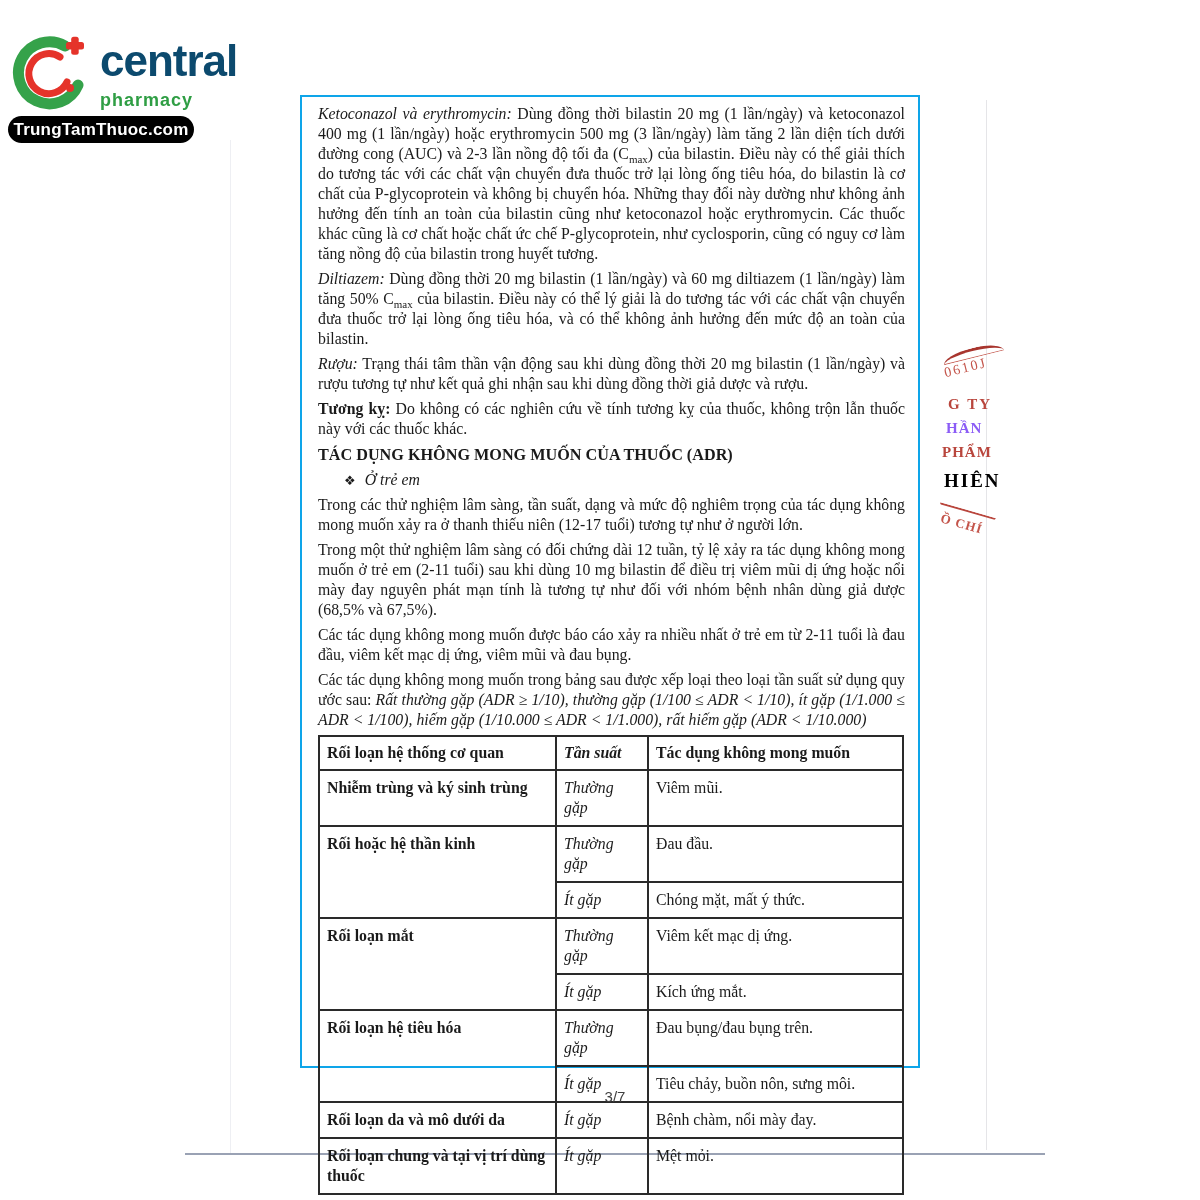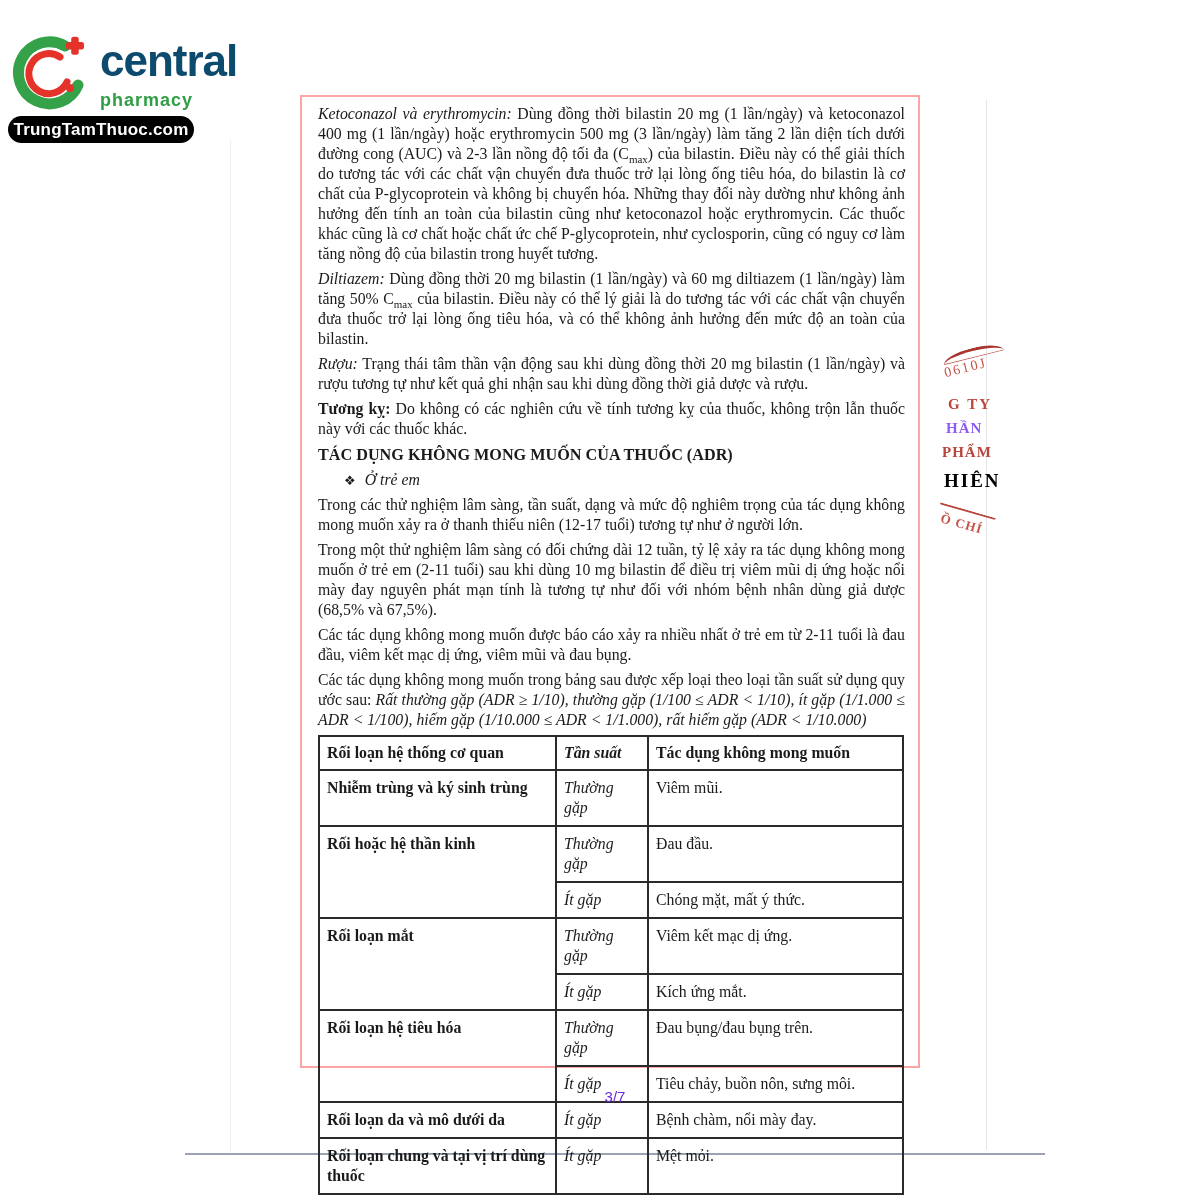--- a/index.html
+++ b/index.html
@@ -26,21 +26,21 @@
   }
 
   
   .scan-bottom-edge{position:absolute;left:185px;top:1153px;width:860px;height:2px;background:#9aa2b4;}
   .scan-left-edge{position:absolute;left:230px;top:140px;width:1px;height:1013px;background:rgba(160,168,190,0.18);}
   .fold-line{position:absolute;left:986px;top:100px;width:1px;height:1050px;background:rgba(150,150,165,0.25);}
 
   
   .doc-box{
     position:absolute;left:300px;top:95px;width:620px;height:973px;
-    border:2px solid #fca5a5;box-sizing:border-box;
+    border:2px solid #0ea5e9;box-sizing:border-box;
     padding:7px 13px 0 16px;
   }
   .doc-box p{margin:0 0 5px 0;font-size:15.8px;line-height:20px;text-align:justify;}
   .ital{font-style:italic;}
   .bold{font-weight:bold;}
   .adr-heading{font-weight:bold;font-size:16.2px;line-height:22px;margin:2px 0 3px 0;}
   .bullet-line{font-style:italic;font-size:15.8px;line-height:21px;margin:0 0 4px 26px;}
   .bullet-marker{font-style:normal;font-size:13px;margin-right:9px;}
   sub{font-size:11px;line-height:0;}
 
@@ -50,21 +50,21 @@
     border:2px solid #2a2a2a;font-size:15.8px;line-height:20px;
     padding:7px 7px;vertical-align:top;text-align:left;
   }
   table.adr th{font-weight:bold;padding:6px 7px;}
   col.c1{width:237px;} col.c2{width:92px;} col.c3{width:255px;}
   td.organ{font-weight:bold;}
   td.freq, th.freq{font-style:italic;}
 
   
   .page-number{position:absolute;left:560px;top:1088px;width:110px;text-align:center;
-    font-size:15px;color:#6d28d9;font-family:"Liberation Sans",sans-serif;}
+    font-size:15px;color:#404040;font-family:"Liberation Sans",sans-serif;}
 
   
   .stamp{position:absolute;left:930px;top:338px;width:90px;height:180px;
     color:#bf4a41;font-family:"Liberation Serif",serif;}
   .stamp .arc-top{position:absolute;left:12px;top:10px;width:62px;height:6px;
     border-top:3px solid #a8352e;border-bottom:1px solid #c4594f;transform:rotate(-14deg);border-radius:50% 50% 0 0/100% 100% 0 0;}
   .stamp .s-num{position:absolute;left:14px;top:22px;font-size:14px;letter-spacing:2px;transform:rotate(-14deg);color:#c4554b;}
   .stamp .s-l1{position:absolute;left:18px;top:58px;font-size:15px;font-weight:bold;letter-spacing:2px;color:#b9463d;}
   .stamp .s-l2{position:absolute;left:16px;top:82px;font-size:15px;font-weight:bold;letter-spacing:1px;color:#8b5cf6;}
   .stamp .s-l3{position:absolute;left:12px;top:106px;font-size:15px;font-weight:bold;letter-spacing:1px;color:#b9463d;}

